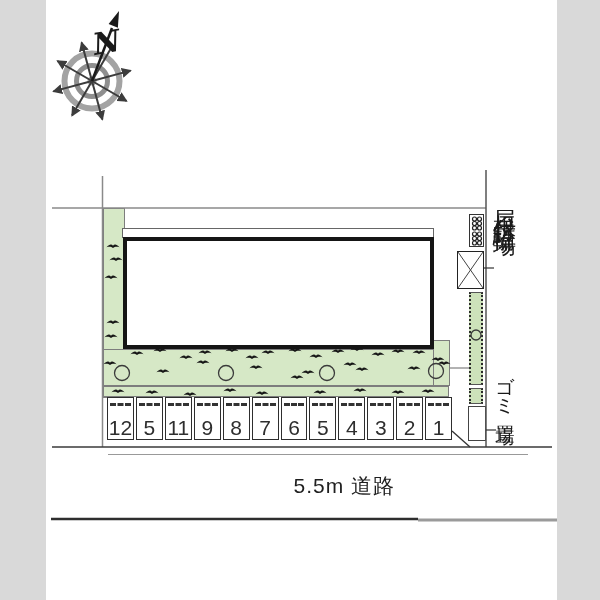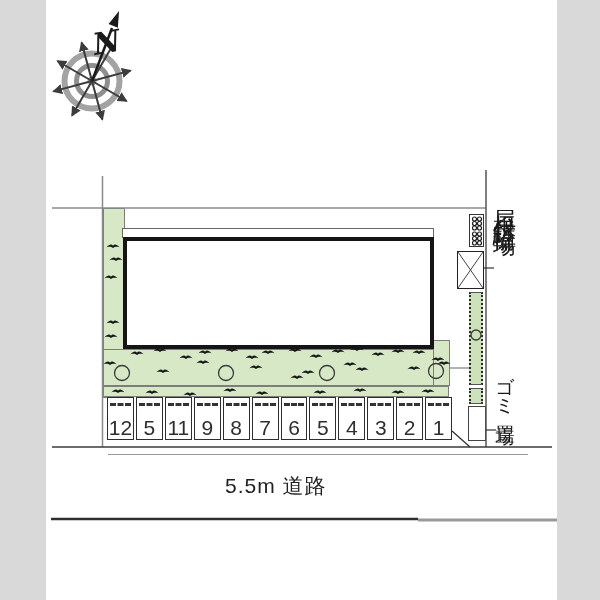--- a/index.html
+++ b/index.html
@@ -24,21 +24,21 @@
          display:flex;flex-direction:column;min-width:0;justify-content:center;}
   .stall .dash{margin:5px 2px 0 2px;border-top:3px dashed #333;height:0;}
   .stall .num{flex:1;display:flex;align-items:flex-end;justify-content:center;
               font-size:21px;color:#2e2e2e;padding-bottom:1px;line-height:1;}
   .overlay{left:0;top:0;width:600px;height:600px;z-index:3;pointer-events:none;}
   .lw-gray{stroke:var(--line-gray);}
   .vtext{writing-mode:vertical-rl;text-orientation:upright;color:#1a1a1a;z-index:4;
          font-family:"Liberation Sans", sans-serif;}
   .label-bike{left:490px;top:191px;font-size:23px;letter-spacing:5px;}
   .label-garbage{left:492px;top:363px;font-size:19px;letter-spacing:2px;}
-  .label-road{left:225px;top:472px;width:170px;text-align:left;font-size:21px;
+  .label-road{left:225px;top:472px;width:170px;text-align:right;font-size:21px;
               letter-spacing:1px;color:#1f1f1f;z-index:4;}
 </style>
 </head>
 <body>
 
 <div class="plan" style="--green: #d6e8c6; --hedge: #cde2ba; --margin: #d9d9d9; --line-dark: #2e2e2e; --line-gray: #8a8a8a;">
 
   <div class="abs margin-band" style="left:0;width:46px;"></div>
   <div class="abs margin-band" style="left:557px;width:43px;"></div>
 

